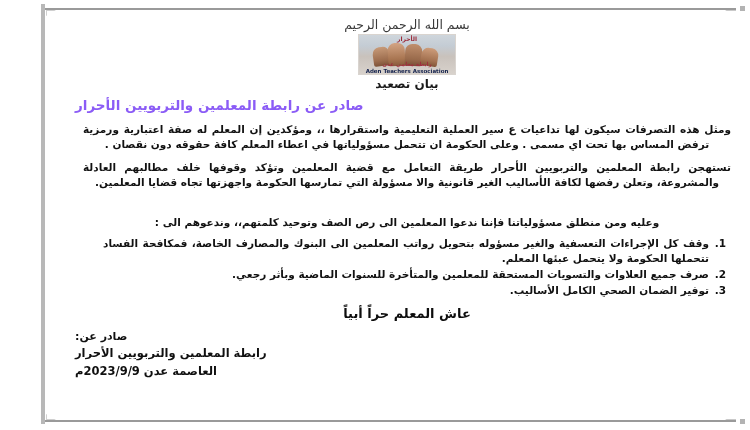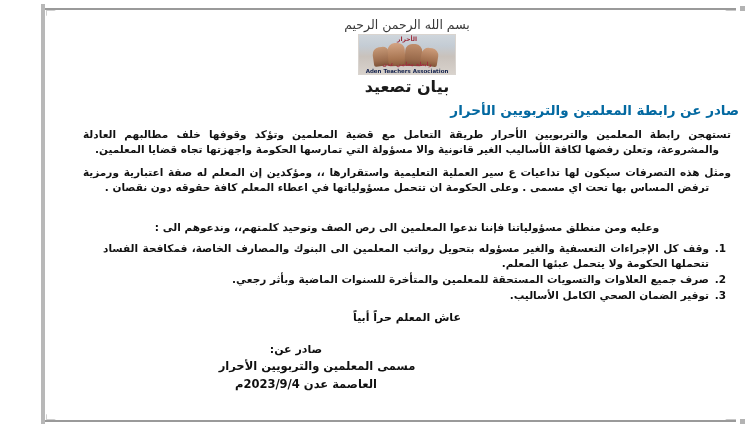--- a/index.html
+++ b/index.html
@@ -162,32 +162,32 @@
     left: 0; right: 0;
     text-align: center;
     font-size: 5.5px;
     color: #14224d;
     font-weight: bold;
     direction: ltr;
   }
 
   .doc-kicker {
     text-align: center;
-    font-size: 16px;
+    font-size: 12px;
     font-weight: bold;
     color: #1a1a1a;
     letter-spacing: 2px;
     margin: 2px 0 6px 0;
   }
 
   .doc-title {
-    text-align: right;
+    text-align: left;
     font-size: 13.5px;
     font-weight: bold;
-    color: #0369a1;
+    color: #8b5cf6;
     letter-spacing: 0.2px;
     margin: 4px 0 9px 0;
   }
 
   
   .para {
     font-size: 10.5px;
     font-weight: bold;
     color: #111111;
     text-align: justify;
@@ -212,36 +212,36 @@
     text-align: justify;
     padding-right: 2px;
   }
   .demand-list li::marker {
     font-weight: bold;
   }
 
   
   .slogan {
     text-align: center;
-    font-size: 11px;
+    font-size: 13px;
     font-weight: bold;
     color: #0d0d0d;
-    margin: 8px 0 17px 0;
+    margin: 8px 0 7px 0;
     letter-spacing: 0.3px;
   }
   .sign-block {
     margin-top: 2px;
     padding-right: 180px;
   }
   .sign-line {
     font-size: 11px;
     font-weight: bold;
     color: #101010;
     line-height: 1.55;
-    text-align: center;
+    text-align: left;
   }
   .sign-line.issuer { font-size: 11.5px; }
   .sign-line.city { font-size: 11.5px; padding-right: 22px; }
   .sign-line.label { padding-right: 42px; }
 </style>
 </head>
 <body>
 
 <div class="viewer">
 
@@ -269,32 +269,32 @@
         </div>
         <div class="logo-bot-text">رابطة معلمي عدن</div>
         <div class="logo-bot-en">Aden Teachers Association</div>
       </div>
     </div>
 
     <div class="doc-kicker">بيان تصعيد</div>
 
     <div class="doc-title">صادر عن رابطة المعلمين والتربويين الأحرار</div>
 
+    <p class="para">ومثل هذه التصرفات سيكون لها تداعيات ع سير العملية التعليمية واستقرارها ،، ومؤكدين إن المعلم له صفة اعتبارية ورمزية ترفض المساس بها تحت اي مسمى . وعلى الحكومة ان تتحمل مسؤولياتها في اعطاء المعلم كافة حقوقه دون نقصان .</p>
     <p class="para">تستهجن رابطة المعلمين والتربويين الأحرار طريقة التعامل مع قضية المعلمين وتؤكد وقوفها خلف مطالبهم العادلة والمشروعة، وتعلن رفضها لكافة الأساليب الغير قانونية والا مسؤولة التي تمارسها الحكومة واجهزتها تجاه قضايا المعلمين.</p>
-    <p class="para">ومثل هذه التصرفات سيكون لها تداعيات ع سير العملية التعليمية واستقرارها ،، ومؤكدين إن المعلم له صفة اعتبارية ورمزية ترفض المساس بها تحت اي مسمى . وعلى الحكومة ان تتحمل مسؤولياتها في اعطاء المعلم كافة حقوقه دون نقصان .</p>
     <p class="para tight">وعليه ومن منطلق مسؤولياتنا فإننا ندعوا المعلمين الى رص الصف وتوحيد كلمتهم،، وندعوهم الى :</p>
 
     <ol class="demand-list">
       <li>وقف كل الإجراءات التعسفية والغير مسؤوله بتحويل رواتب المعلمين الى البنوك والمصارف الخاصة، فمكافحة الفساد تتحملها الحكومة ولا يتحمل عبئها المعلم.</li>
       <li>صرف جميع العلاوات والتسويات المستحقة للمعلمين والمتأخرة للسنوات الماضية وبأثر رجعي.</li>
       <li>توفير الضمان الصحي الكامل الأساليب.</li>
     </ol>
 
     <div class="slogan">عاش المعلم حراً أبياً</div>
 
     <div class="sign-block">
       <div class="sign-line label">صادر عن:</div>
-      <div class="sign-line issuer">مسمى المعلمين والتربويين الأحرار</div>
-      <div class="sign-line city">العاصمة عدن 2023/9/4م</div>
+      <div class="sign-line issuer">رابطة المعلمين والتربويين الأحرار</div>
+      <div class="sign-line city">العاصمة عدن 2023/9/9م</div>
     </div>
 
   </div>
 </div>
 
 </body></html>

